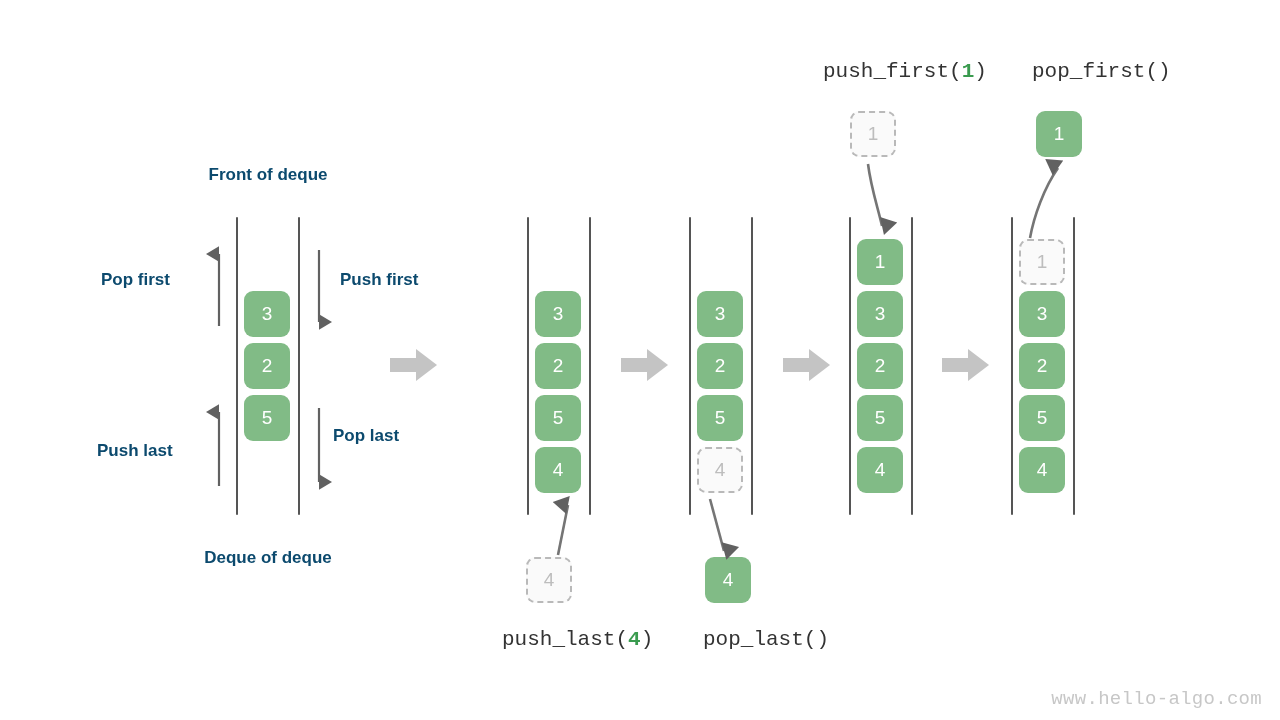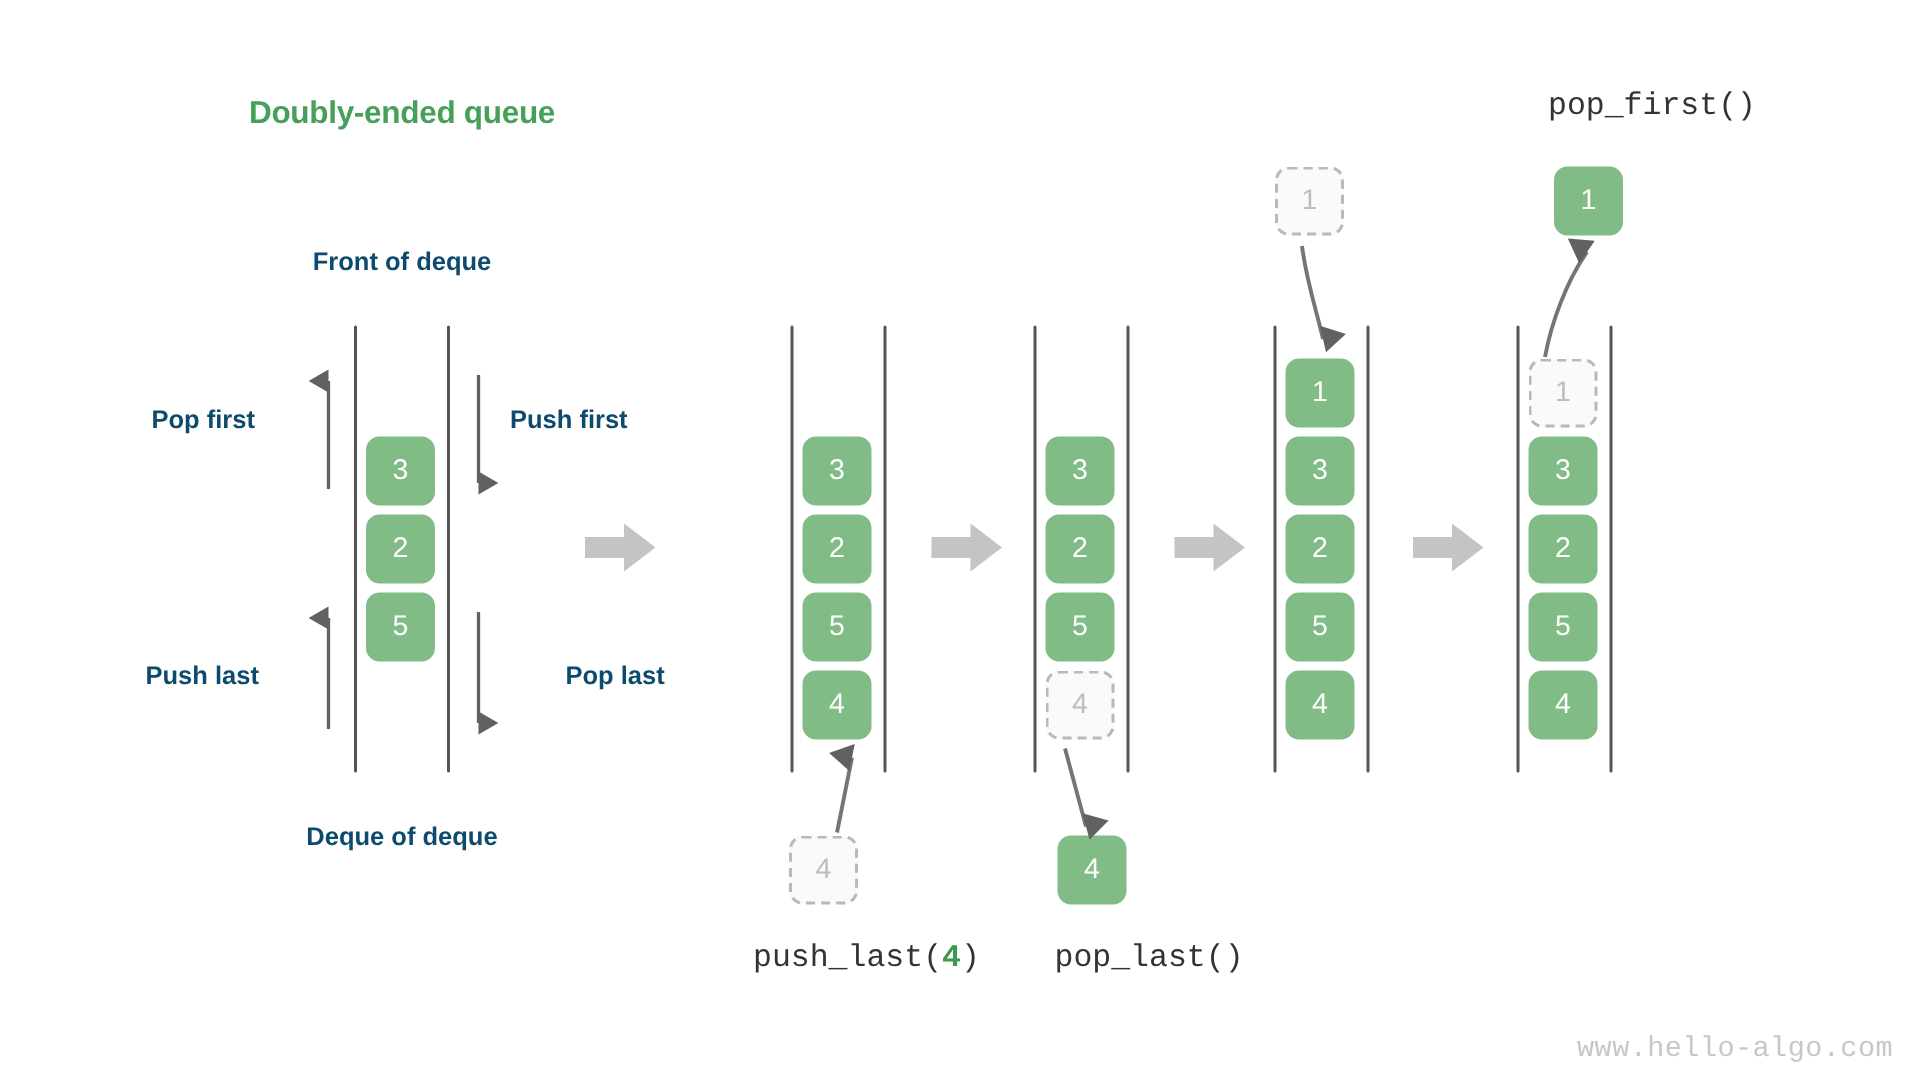--- a/index.html
+++ b/index.html
@@ -43,21 +43,21 @@
     color: #0c4a6e;
     white-space: nowrap;
   }
 
   #front-label { left: 108px; top: 165px; width: 320px; text-align: center; }
   #rear-label  { left: 108px; top: 548px; width: 320px; text-align: center; }
 
   #pop-first-label  { left: 101px; top: 270px; }
   #push-last-label  { left: 97px;  top: 441px; }
   #push-first-label { left: 340px; top: 270px; }
-  #pop-last-label   { left: 333px; top: 441px; margin-left: 44px; }
+  #pop-last-label   { left: 333px; top: 426px; }
 
   
   .rail {
     width: 2px;
     background: #555555;
     border-radius: 1px;
   }
 
   
   .box {
@@ -107,21 +107,20 @@
   }
 
   svg { display: block; overflow: visible; }
 </style>
 </head>
 <body>
 
 <div class="stage">
 
   <div class="abs" id="title-block">
-    <span>Doubly-ended queue</span>
   </div>
 
   <div class="abs bold-label" id="front-label">Front of deque</div>
   <div class="abs bold-label" id="rear-label">Deque of deque</div>
 
   <div class="abs bold-label" id="pop-first-label">Pop first</div>
   <div class="abs bold-label" id="push-first-label">Push first</div>
   <div class="abs bold-label" id="push-last-label">Push last</div>
   <div class="abs bold-label" id="pop-last-label">Pop last</div>
 
@@ -204,20 +203,23 @@
   <div class="abs box filled" style="left:857px; top:343px;">2</div>
   <div class="abs box filled" style="left:857px; top:395px;">5</div>
   <div class="abs box filled" style="left:857px; top:447px;">4</div>
 
   <div class="abs box ghost" style="left:850px; top:111px;">1</div>
 
   <svg class="abs" style="left:855px; top:162px;" width="44" height="76">
     <path d="M13,2 C16,26 23,46 27,64" stroke="#757575" stroke-width="2.6" fill="none" marker-end="url(#mk-down)"></path>
   </svg>
 
+  <div class="abs code-label" style="left:823px; top:60px;">
+    <span>push_first(</span><span class="arg">1</span><span>)</span>
+  </div>
 
   <svg class="abs step-arrow" style="left:942px; top:348px;" viewBox="0 0 48 34">
     <path d="M0,10 L26,10 L26,1 L47,17 L26,33 L26,24 L0,24 Z" fill="#c4c4c4"></path>
   </svg>
 
   <div class="abs rail" style="left:1011px; top:217px; height:298px;"></div>
   <div class="abs rail" style="left:1073px; top:217px; height:298px;"></div>
 
   <div class="abs box ghost" style="left:1019px; top:239px;">1</div>
   <div class="abs box filled" style="left:1019px; top:291px;">3</div>

